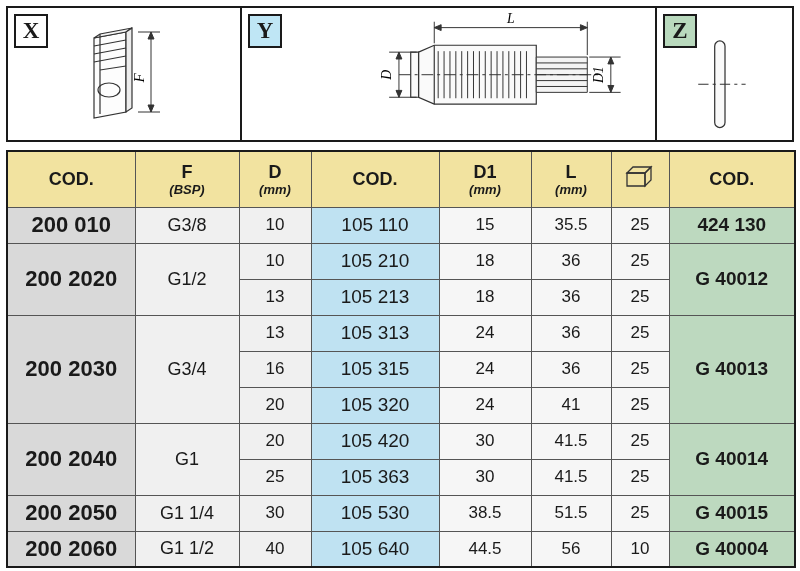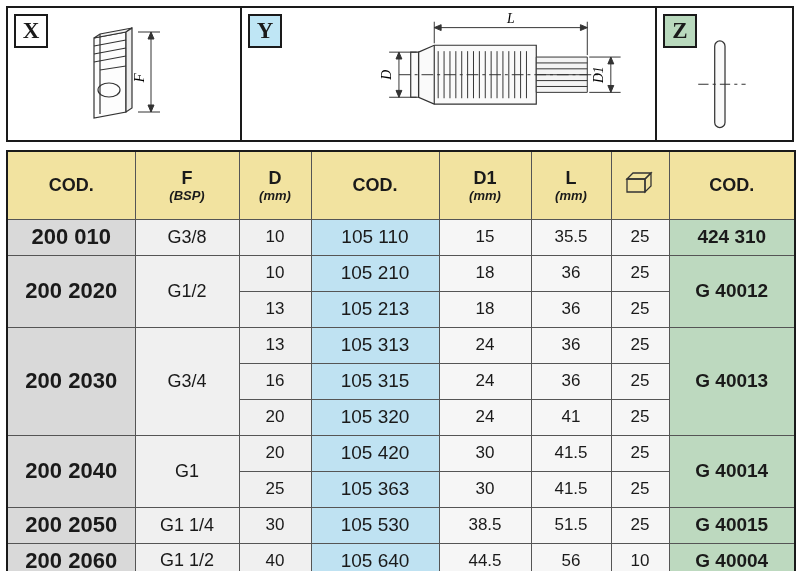--- a/index.html
+++ b/index.html
@@ -52,21 +52,21 @@
     vertical-align:middle;
     font-size:17px;
     padding:0;
     height:36px;
     box-sizing:border-box;
   }
   thead th{
     background:#f2e3a0;
     font-weight:bold;
     font-size:18px;
-    height:68px;
+    height:56px;
   }
   thead th .sub{
     display:block;
     font-size:13px;
     font-style:italic;
     font-weight:bold;
     line-height:1.1;
   }
   .c-cod{background:#d9d9d9;font-weight:bold;font-size:22px;}
   .c-f{background:#f0f0f0;font-size:18px;}
@@ -230,21 +230,21 @@
     <tbody>
 
       <tr>
         <td class="c-cod">200 010</td>
         <td class="c-f">G3/8</td>
         <td class="c-d">10</td>
         <td class="c-cod2">105 110</td>
         <td class="c-d1">15</td>
         <td class="c-l">35.5</td>
         <td class="c-pk">25</td>
-        <td class="c-cod3">424 310</td>
+        <td class="c-cod3">424 130</td>
       </tr>
 
       <tr>
         <td class="c-cod" rowspan="2">200 2020</td>
         <td class="c-f" rowspan="2">G1/2</td>
         <td class="c-d">10</td>
         <td class="c-cod2">105 210</td>
         <td class="c-d1">18</td>
         <td class="c-l">36</td>
         <td class="c-pk">25</td>

